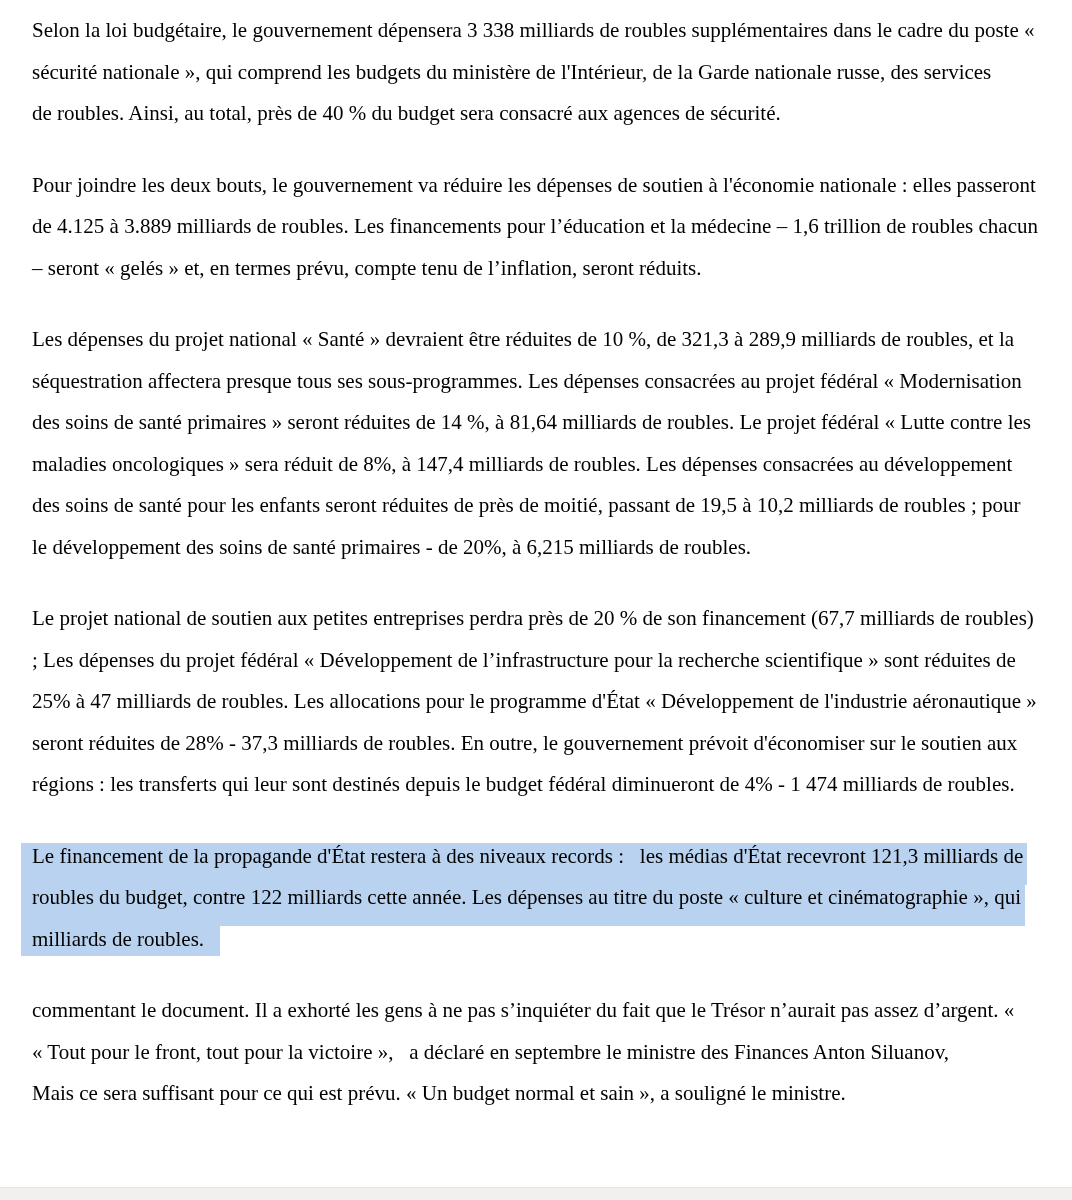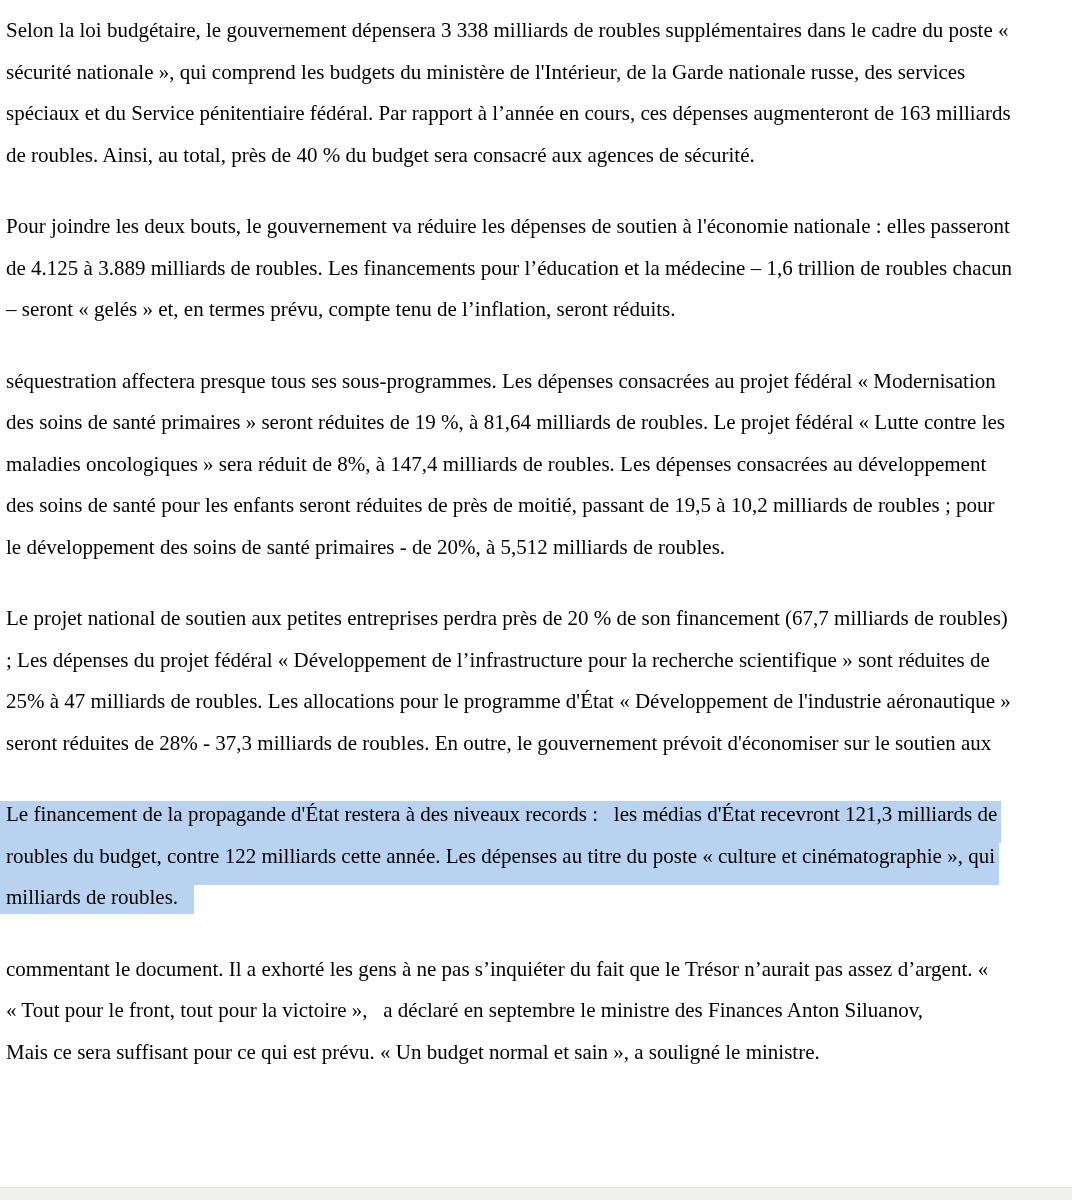--- a/index.html
+++ b/index.html
@@ -12,21 +12,21 @@
   * { box-sizing: border-box; }
   html, body {
     margin: 0;
     padding: 0;
     width: 1072px;
     height: 1200px;
     overflow: hidden;
     background: var(--paper);
   }
   .document {
-    padding: 10px 21px 0 6px;
+    padding: 10px 21px 0 32px;
     font-family: "Liberation Serif", "DejaVu Serif", serif;
     font-size: 21px;
     color: var(--ink);
   }
   .paragraph {
     margin: 0 0 30px 0;
   }
   .line {
     display: block;
     height: 41.5px;
@@ -53,40 +53,41 @@
     border-top: 1px solid var(--bar-edge);
   }
 </style>
 </head>
 <body>
 
 <div class="document">
     <p class="paragraph">
       <span class="line"><span class="line-text">Selon la loi budgétaire, le gouvernement dépensera 3 338 milliards de roubles supplémentaires dans le cadre du poste «</span></span>
       <span class="line"><span class="line-text">sécurité nationale », qui comprend les budgets du ministère de l'Intérieur, de la Garde nationale russe, des services</span></span>
-      <span class="line"><span class="line-text">spéciaux et du Service pénitentiaire fédéral. Par rapport à l’année en cours, ces dépenses augmenteront de 163 milliards</span></span>
       <span class="line"><span class="line-text">de roubles. Ainsi, au total, près de 40 % du budget sera consacré aux agences de sécurité.</span></span>
     </p>
     <p class="paragraph">
       <span class="line"><span class="line-text">Pour joindre les deux bouts, le gouvernement va réduire les dépenses de soutien à l'économie nationale : elles passeront</span></span>
       <span class="line"><span class="line-text">de 4.125 à 3.889 milliards de roubles. Les financements pour l’éducation et la médecine – 1,6 trillion de roubles chacun</span></span>
       <span class="line"><span class="line-text">– seront « gelés » et, en termes prévu, compte tenu de l’inflation, seront réduits.</span></span>
     </p>
     <p class="paragraph">
+      <span class="line"><span class="line-text">Les dépenses du projet national « Santé » devraient être réduites de 10 %, de 321,3 à 289,9 milliards de roubles, et la</span></span>
       <span class="line"><span class="line-text">séquestration affectera presque tous ses sous-programmes. Les dépenses consacrées au projet fédéral « Modernisation</span></span>
-      <span class="line"><span class="line-text">des soins de santé primaires » seront réduites de 19 %, à 81,64 milliards de roubles. Le projet fédéral « Lutte contre les</span></span>
+      <span class="line"><span class="line-text">des soins de santé primaires » seront réduites de 14 %, à 81,64 milliards de roubles. Le projet fédéral « Lutte contre les</span></span>
       <span class="line"><span class="line-text">maladies oncologiques » sera réduit de 8%, à 147,4 milliards de roubles. Les dépenses consacrées au développement</span></span>
       <span class="line"><span class="line-text">des soins de santé pour les enfants seront réduites de près de moitié, passant de 19,5 à 10,2 milliards de roubles ; pour</span></span>
-      <span class="line"><span class="line-text">le développement des soins de santé primaires - de 20%, à 5,512 milliards de roubles.</span></span>
+      <span class="line"><span class="line-text">le développement des soins de santé primaires - de 20%, à 6,215 milliards de roubles.</span></span>
     </p>
     <p class="paragraph">
       <span class="line"><span class="line-text">Le projet national de soutien aux petites entreprises perdra près de 20 % de son financement (67,7 milliards de roubles)</span></span>
       <span class="line"><span class="line-text">; Les dépenses du projet fédéral « Développement de l’infrastructure pour la recherche scientifique » sont réduites de</span></span>
       <span class="line"><span class="line-text">25% à 47 milliards de roubles. Les allocations pour le programme d'État « Développement de l'industrie aéronautique »</span></span>
       <span class="line"><span class="line-text">seront réduites de 28% - 37,3 milliards de roubles. En outre, le gouvernement prévoit d'économiser sur le soutien aux</span></span>
+      <span class="line"><span class="line-text">régions : les transferts qui leur sont destinés depuis le budget fédéral diminueront de 4% - 1 474 milliards de roubles.</span></span>
     </p>
     <p class="paragraph highlighted">
       <span class="line"><span class="hl">Le financement de la propagande d'État restera à des niveaux records :   les médias d'État recevront 121,3 milliards de</span></span>
       <span class="line"><span class="hl">roubles du budget, contre 122 milliards cette année. Les dépenses au titre du poste « culture et cinématographie », qui</span></span>
       <span class="line"><span class="hl">milliards de roubles.</span></span>
     </p>
     <p class="paragraph">
       <span class="line"><span class="line-text">commentant le document. Il a exhorté les gens à ne pas s’inquiéter du fait que le Trésor n’aurait pas assez d’argent. «</span></span>
       <span class="line"><span class="line-text">« Tout pour le front, tout pour la victoire »,   a déclaré en septembre le ministre des Finances Anton Siluanov,</span></span>
       <span class="line"><span class="line-text">Mais ce sera suffisant pour ce qui est prévu. « Un budget normal et sain », a souligné le ministre.</span></span>

